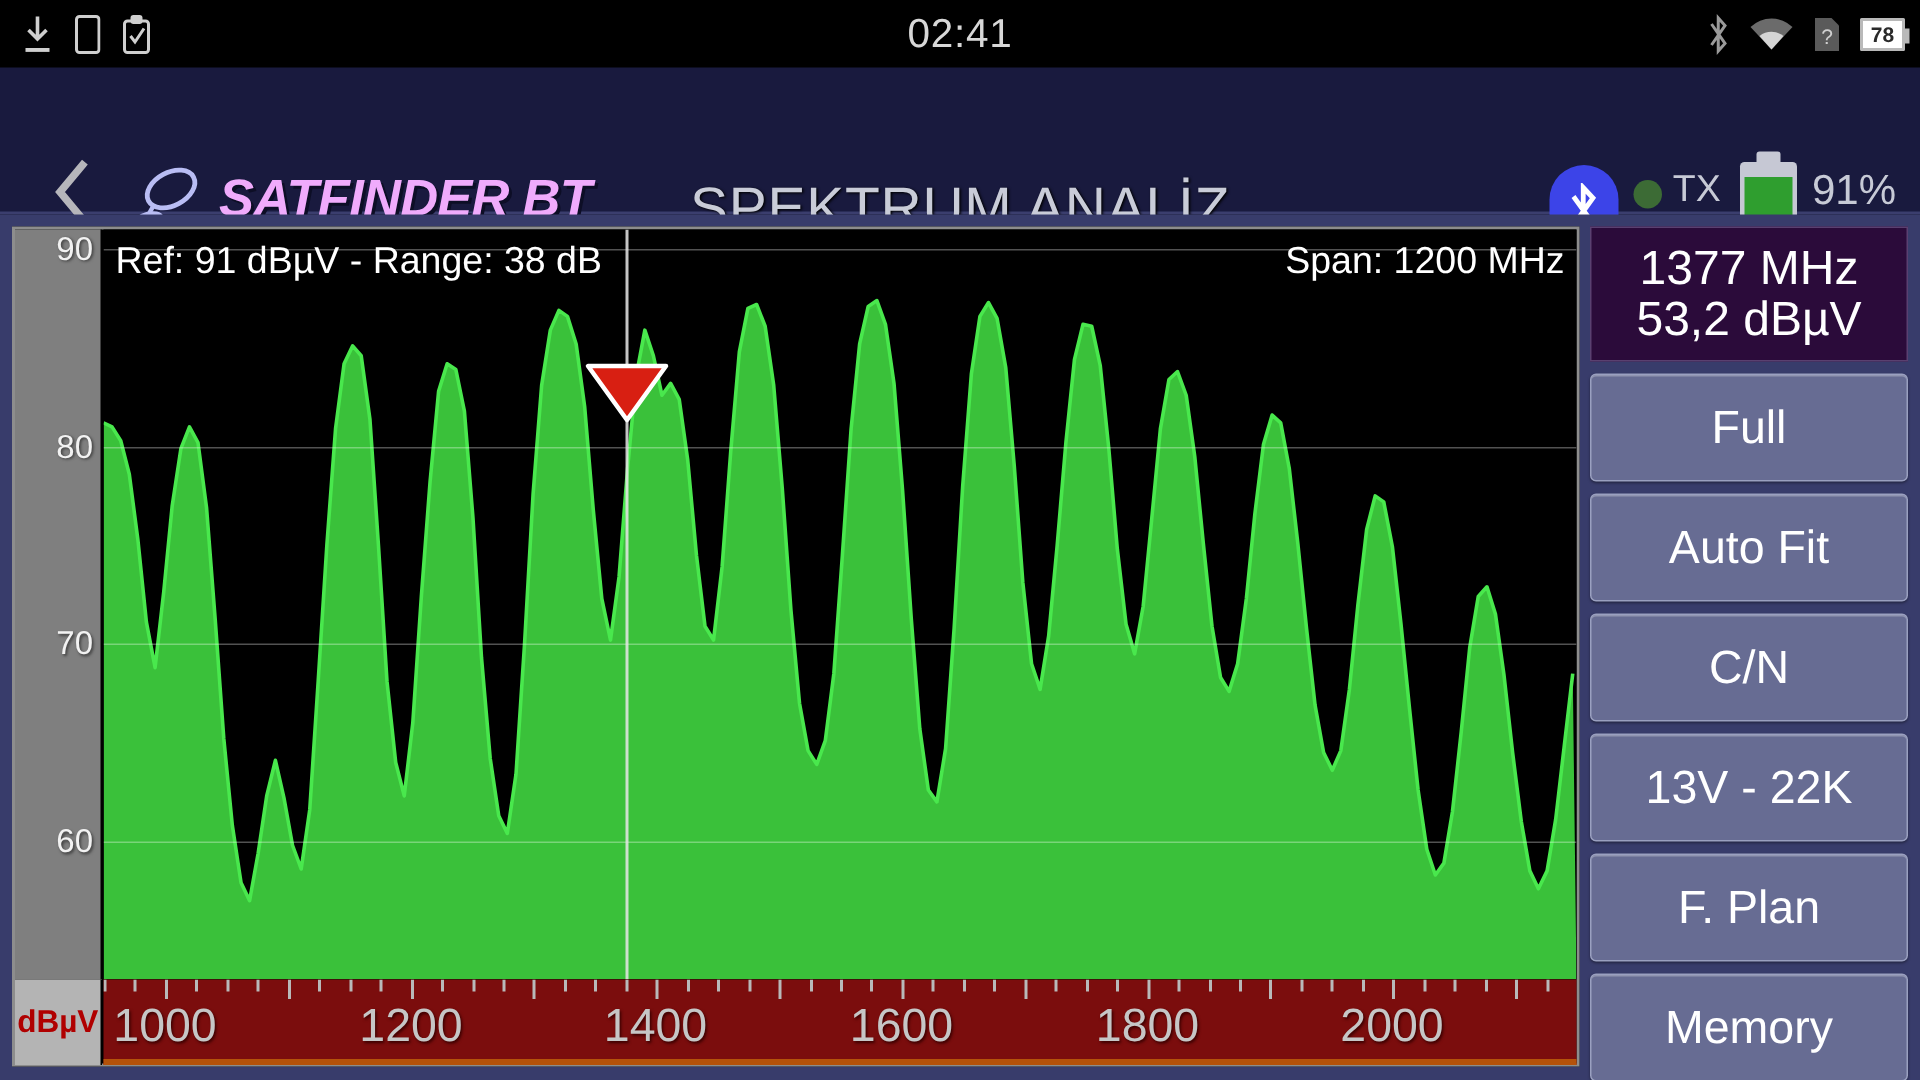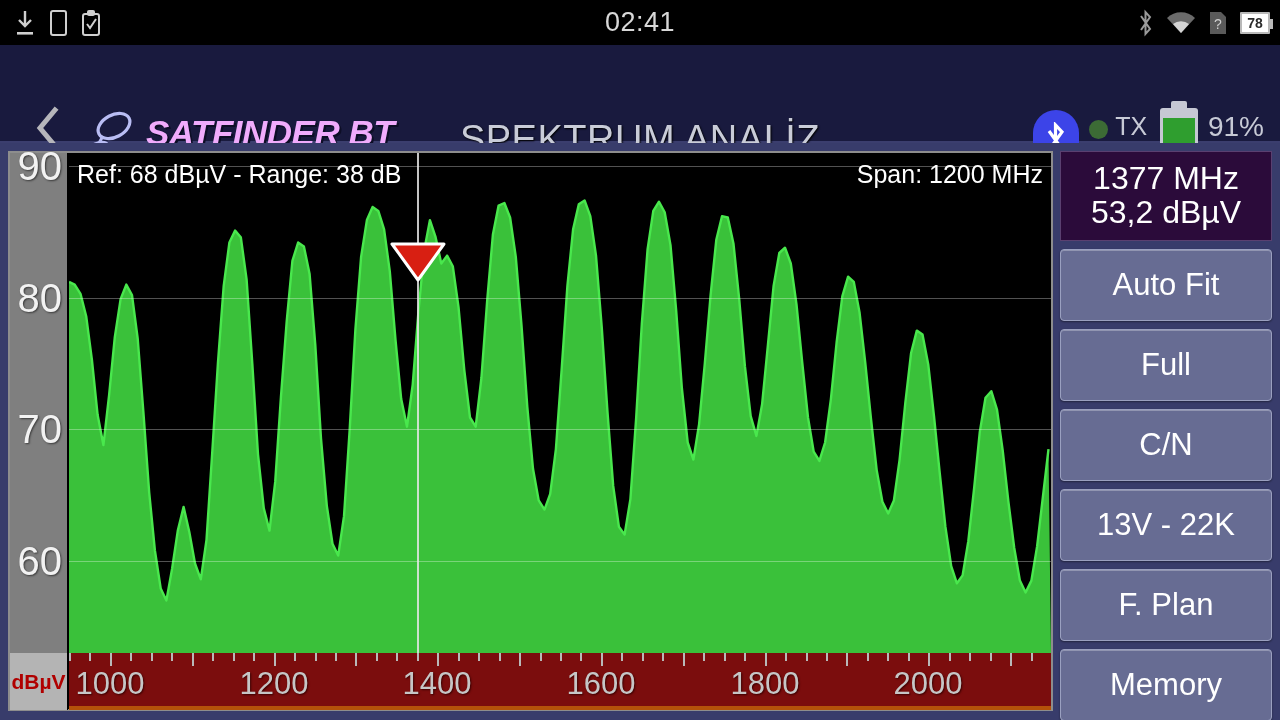--- a/index.html
+++ b/index.html
@@ -71,21 +71,21 @@
 
   #plotframe{
     position:absolute; left:8px; top:8px; width:1045px; height:560px;
     border:2px solid #8d8d8d; background:#000;
   }
   #yaxis{
     position:absolute; left:0; top:0; width:58px; height:500px;
     background:#7f7f7f; border-right:1px solid #000;
   }
   .ytick{
-    position:absolute; right:5px; font-size:40px; color:#f2f2f2;
+    position:absolute; right:5px; font-size:22px; color:#f2f2f2;
     transform:translateY(-50%); text-shadow:1px 1px 2px #3a3a3a;text-align:right;
   }
   #ycorner{
     position:absolute; left:0; top:500px; width:58px; height:57px;
     background:#b4b4b4; display:flex; align-items:center; justify-content:center;
     border-right:1px solid #000;
   }
   #ycorner span{ font-size:21px; color:#b00000; font-weight:600; }
 
   #plot{
@@ -221,21 +221,21 @@
       </div>
     <div id="ycorner">
       <span>dBµV</span>
     </div>
 
     <div id="plot">
         <svg width="982" height="500" style="position: absolute; left: 0px; top: 0px;">
           <path d="M0.0,128.9 L5.7,131.6 L11.5,140.8 L17.2,163.2 L22.9,206.6 L28.6,261.8 L34.4,292.1 L40.1,242.1 L45.8,184.2 L51.6,146.1 L57.3,131.6 L63.0,142.1 L68.7,185.5 L74.5,260.5 L80.2,339.5 L85.9,397.4 L91.7,435.5 L97.4,447.4 L103.1,415.8 L108.8,377.6 L114.6,353.9 L120.3,378.9 L126.0,410.5 L131.8,426.3 L137.5,386.8 L143.2,300.0 L148.9,210.5 L154.7,132.9 L160.4,89.5 L166.1,77.6 L171.8,84.2 L177.6,126.3 L183.3,210.5 L189.0,301.3 L194.8,355.3 L200.5,377.6 L206.2,328.9 L211.9,244.7 L217.7,168.4 L223.4,107.9 L229.1,89.5 L234.9,93.4 L240.6,121.1 L246.3,192.1 L252.0,285.5 L257.8,352.6 L263.5,390.8 L269.2,402.6 L275.0,363.2 L280.7,276.3 L286.4,176.3 L292.1,103.9 L297.9,67.1 L303.6,53.9 L309.3,57.9 L315.1,76.3 L320.8,118.4 L326.5,186.8 L332.2,246.1 L338.0,273.7 L343.7,231.6 L349.4,159.2 L355.2,97.4 L360.9,67.1 L366.6,84.2 L372.3,110.5 L378.1,102.6 L383.8,113.2 L389.5,153.9 L395.3,217.1 L401.0,264.5 L406.7,273.7 L412.4,225.0 L418.2,147.4 L423.9,81.6 L429.6,52.6 L435.4,50.0 L441.1,64.5 L446.8,103.9 L452.5,172.4 L458.3,253.9 L464.0,315.8 L469.7,347.4 L475.5,356.6 L481.2,340.8 L486.9,296.1 L492.6,217.1 L498.4,132.9 L504.1,76.3 L509.8,51.3 L515.6,47.4 L521.3,63.2 L527.0,102.6 L532.7,173.7 L538.5,259.2 L544.2,332.9 L549.9,373.7 L555.6,381.6 L561.4,346.1 L567.1,265.8 L572.8,171.1 L578.6,96.1 L584.3,57.9 L590.0,48.7 L595.7,59.2 L601.5,92.1 L607.2,157.9 L612.9,235.5 L618.7,289.5 L624.4,306.6 L630.1,271.1 L635.8,210.5 L641.6,142.1 L647.3,86.8 L653.0,63.2 L658.8,64.5 L664.5,90.8 L670.2,146.1 L675.9,213.2 L681.7,263.2 L687.4,282.9 L693.1,251.3 L698.9,192.1 L704.6,132.9 L710.3,100.0 L716.0,94.7 L721.8,110.5 L727.5,151.3 L733.2,209.2 L739.0,264.5 L744.7,298.7 L750.4,307.9 L756.1,289.5 L761.9,246.1 L767.6,189.5 L773.3,143.4 L779.1,123.7 L784.8,128.9 L790.5,159.2 L796.2,209.2 L802.0,265.8 L807.7,317.1 L813.4,348.7 L819.2,360.5 L824.9,347.4 L830.6,306.6 L836.3,250.0 L842.1,200.0 L847.8,177.6 L853.5,181.6 L859.3,211.8 L865.0,263.2 L870.7,319.7 L876.4,373.7 L882.2,413.2 L887.9,430.3 L893.6,422.4 L899.3,388.2 L905.1,335.5 L910.8,278.9 L916.5,244.7 L922.3,238.2 L928.0,256.6 L933.7,297.4 L939.4,348.7 L945.2,394.7 L950.9,427.6 L956.6,439.5 L962.4,427.6 L968.1,393.4 L973.8,344.7 L979.5,296.1 L982,500 L0,500 Z" fill="#3ac13a"></path>
           <path d="M0.0,128.9 L5.7,131.6 L11.5,140.8 L17.2,163.2 L22.9,206.6 L28.6,261.8 L34.4,292.1 L40.1,242.1 L45.8,184.2 L51.6,146.1 L57.3,131.6 L63.0,142.1 L68.7,185.5 L74.5,260.5 L80.2,339.5 L85.9,397.4 L91.7,435.5 L97.4,447.4 L103.1,415.8 L108.8,377.6 L114.6,353.9 L120.3,378.9 L126.0,410.5 L131.8,426.3 L137.5,386.8 L143.2,300.0 L148.9,210.5 L154.7,132.9 L160.4,89.5 L166.1,77.6 L171.8,84.2 L177.6,126.3 L183.3,210.5 L189.0,301.3 L194.8,355.3 L200.5,377.6 L206.2,328.9 L211.9,244.7 L217.7,168.4 L223.4,107.9 L229.1,89.5 L234.9,93.4 L240.6,121.1 L246.3,192.1 L252.0,285.5 L257.8,352.6 L263.5,390.8 L269.2,402.6 L275.0,363.2 L280.7,276.3 L286.4,176.3 L292.1,103.9 L297.9,67.1 L303.6,53.9 L309.3,57.9 L315.1,76.3 L320.8,118.4 L326.5,186.8 L332.2,246.1 L338.0,273.7 L343.7,231.6 L349.4,159.2 L355.2,97.4 L360.9,67.1 L366.6,84.2 L372.3,110.5 L378.1,102.6 L383.8,113.2 L389.5,153.9 L395.3,217.1 L401.0,264.5 L406.7,273.7 L412.4,225.0 L418.2,147.4 L423.9,81.6 L429.6,52.6 L435.4,50.0 L441.1,64.5 L446.8,103.9 L452.5,172.4 L458.3,253.9 L464.0,315.8 L469.7,347.4 L475.5,356.6 L481.2,340.8 L486.9,296.1 L492.6,217.1 L498.4,132.9 L504.1,76.3 L509.8,51.3 L515.6,47.4 L521.3,63.2 L527.0,102.6 L532.7,173.7 L538.5,259.2 L544.2,332.9 L549.9,373.7 L555.6,381.6 L561.4,346.1 L567.1,265.8 L572.8,171.1 L578.6,96.1 L584.3,57.9 L590.0,48.7 L595.7,59.2 L601.5,92.1 L607.2,157.9 L612.9,235.5 L618.7,289.5 L624.4,306.6 L630.1,271.1 L635.8,210.5 L641.6,142.1 L647.3,86.8 L653.0,63.2 L658.8,64.5 L664.5,90.8 L670.2,146.1 L675.9,213.2 L681.7,263.2 L687.4,282.9 L693.1,251.3 L698.9,192.1 L704.6,132.9 L710.3,100.0 L716.0,94.7 L721.8,110.5 L727.5,151.3 L733.2,209.2 L739.0,264.5 L744.7,298.7 L750.4,307.9 L756.1,289.5 L761.9,246.1 L767.6,189.5 L773.3,143.4 L779.1,123.7 L784.8,128.9 L790.5,159.2 L796.2,209.2 L802.0,265.8 L807.7,317.1 L813.4,348.7 L819.2,360.5 L824.9,347.4 L830.6,306.6 L836.3,250.0 L842.1,200.0 L847.8,177.6 L853.5,181.6 L859.3,211.8 L865.0,263.2 L870.7,319.7 L876.4,373.7 L882.2,413.2 L887.9,430.3 L893.6,422.4 L899.3,388.2 L905.1,335.5 L910.8,278.9 L916.5,244.7 L922.3,238.2 L928.0,256.6 L933.7,297.4 L939.4,348.7 L945.2,394.7 L950.9,427.6 L956.6,439.5 L962.4,427.6 L968.1,393.4 L973.8,344.7 L979.5,296.1 " fill="none" stroke="#49e84d" stroke-width="2.4" stroke-linejoin="round"></path>
         </svg>
-      <div class="rowlabel" id="reflabel">Ref: 68 dBµV - Range: 38 dB</div>
+      <div class="rowlabel" id="reflabel">Ref: 91 dBµV - Range: 38 dB</div>
       <div class="rowlabel" id="spanlabel">Span: 1200 MHz</div>
     <div class="gridline" style="top: 13px;"></div>
         <div class="gridline" style="top: 145px;"></div>
         <div class="gridline" style="top: 276px;"></div>
         <div class="gridline" style="top: 408px;"></div>
         <div id="cursorline" style="left: 348.428px;"></div>
         <div style="position: absolute; left: 320.428px; top: 87.8947px; width: 58px; height: 42px;">
           <svg width="58" height="42" viewBox="0 0 58 42">
             <path d="M3 3 L55 3 L29 39 Z" fill="#d81f12" stroke="#ffffff" stroke-width="3" stroke-linejoin="round"></path>
           </svg>
@@ -298,20 +298,20 @@
         <div class="xlabel" style="left: 696px;">1800</div>
         <div class="xlabel" style="left: 859px;">2000</div>
       </div>
   </div>
 
   <div id="sidepanel">
     <div id="readout">
       <div>1377 MHz</div>
       <div>53,2 dBµV</div>
     </div>
+    <div class="sbtn">Full</div>
     <div class="sbtn">Auto Fit</div>
-    <div class="sbtn">Full</div>
     <div class="sbtn">C/N</div>
     <div class="sbtn">13V - 22K</div>
     <div class="sbtn">F. Plan</div>
     <div class="sbtn">Memory</div>
   </div>
 </div>
 
 </body></html>

